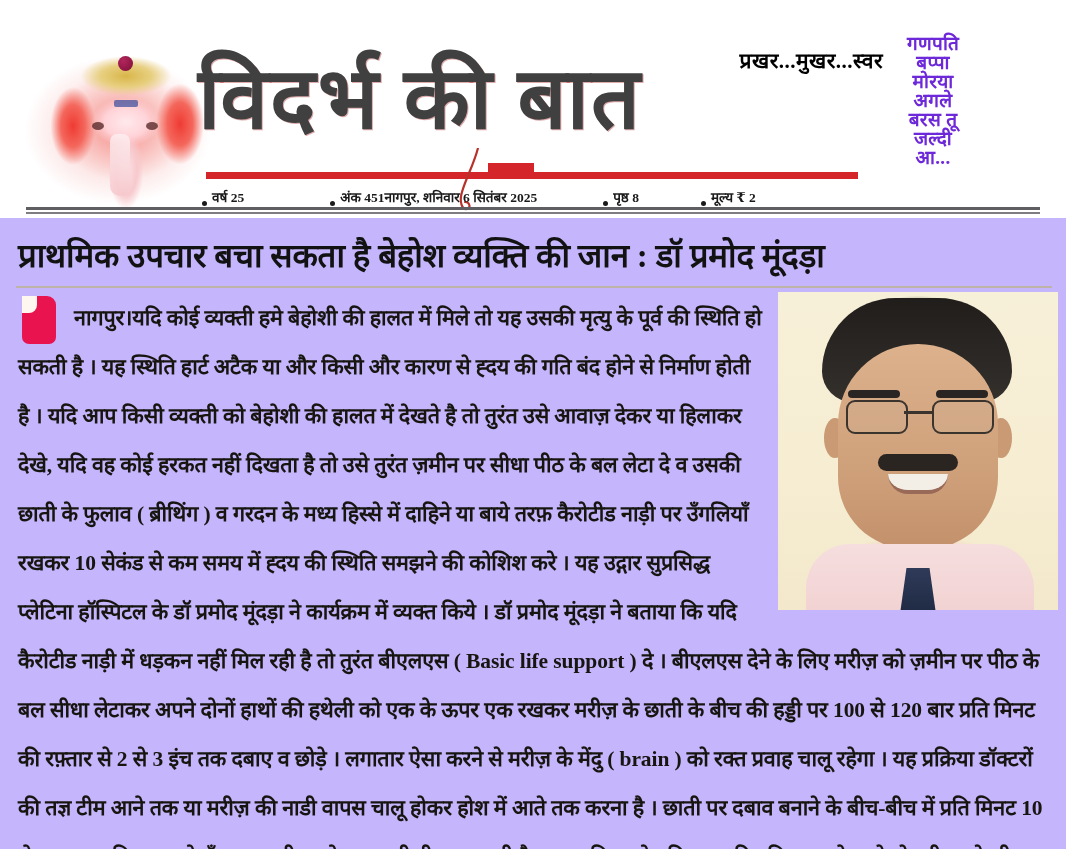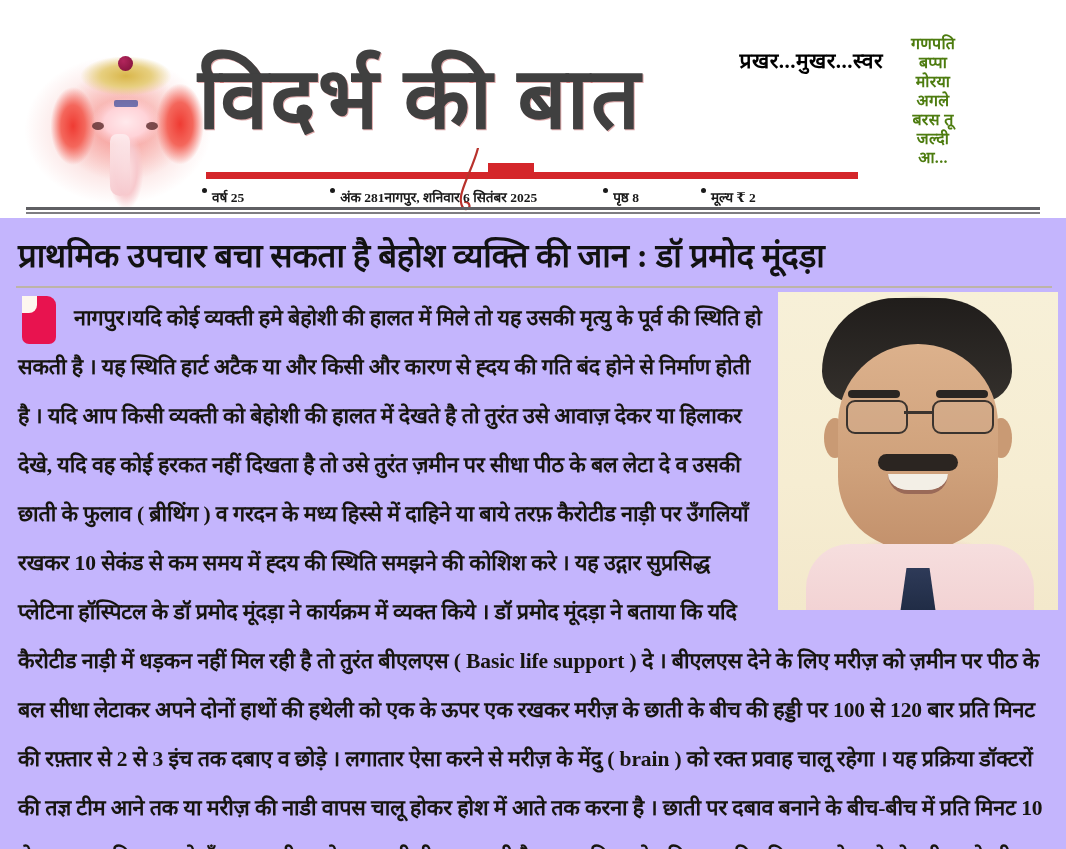--- a/index.html
+++ b/index.html
@@ -64,21 +64,21 @@
       radial-gradient(ellipse 26px 46px at 56px 126px, #f7b84d 0%, #fde0a5 50%, rgba(255,255,255,0) 82%),
       radial-gradient(ellipse 34px 26px at 88px 38px, #ef6a24 0%, #f7a martyr 0%, rgba(255,255,255,0) 72%),
       radial-gradient(ellipse 70px 76px at 82px 92px, rgba(243,146,44,.45) 0%, rgba(255,255,255,0) 74%),
       #ffffff;
     filter:blur(.35px);
   }
   .vert-slogan{
     position:absolute;right:104px;top:34px;width:58px;
     text-align:center;z-index:4;
     font-family:"Liberation Serif","DejaVu Serif",serif;
-    color:#4d7c0f;font-weight:700;font-size:16px;line-height:19px;
+    color:#6d28d9;font-weight:700;font-size:19px;line-height:19px;
     letter-spacing:.3px;
   }
   .vert-slogan span{display:block;white-space:nowrap;}
 
   .tagline{
     position:absolute;right:183px;top:46px;z-index:5;
     font-weight:700;font-size:21px;color:#000000;
     letter-spacing:.5px;white-space:nowrap;
     font-family:"Liberation Serif","DejaVu Serif",serif;
   }
@@ -99,21 +99,21 @@
   }
   .swirl{
     position:absolute;left:452px;top:148px;width:34px;height:64px;z-index:6;
   }
 
   .meta-row{
     position:absolute;left:196px;top:186px;width:700px;height:22px;z-index:6;
     display:flex;align-items:center;
   }
   .meta-item{
-    display:flex;align-items:flex-start;gap:5px;white-space:nowrap;
+    display:flex;align-items:flex-end;gap:5px;white-space:nowrap;
     font-size:13.5px;font-weight:700;color:#1a1a1a;
     font-family:"Liberation Serif","DejaVu Serif",serif;
   }
   .meta-dot{width:5px;height:5px;border-radius:50%;background:#1a1a1a;display:inline-block;}
   .mi1{margin-left:6px;}
   .mi2{margin-left:86px;}
   .mi3{}
   .mi4{margin-left:66px;}
   .mi5{margin-left:62px;}
 
@@ -266,21 +266,21 @@
 
     <div class="ganesh-right"></div>
 
     <div class="meta-row">
       <div class="meta-item mi1">
         <span class="meta-dot"></span>
         <span>वर्ष 25</span>
       </div>
       <div class="meta-item mi2">
         <span class="meta-dot"></span>
-        <span>अंक 281</span>
+        <span>अंक 451</span>
       </div>
       <div class="meta-item mi3">
         <span>नागपुर, शनिवार 6 सितंबर 2025</span>
       </div>
       <div class="meta-item mi4">
         <span class="meta-dot"></span>
         <span>पृष्ठ 8</span>
       </div>
       <div class="meta-item mi5">
         <span class="meta-dot"></span>

